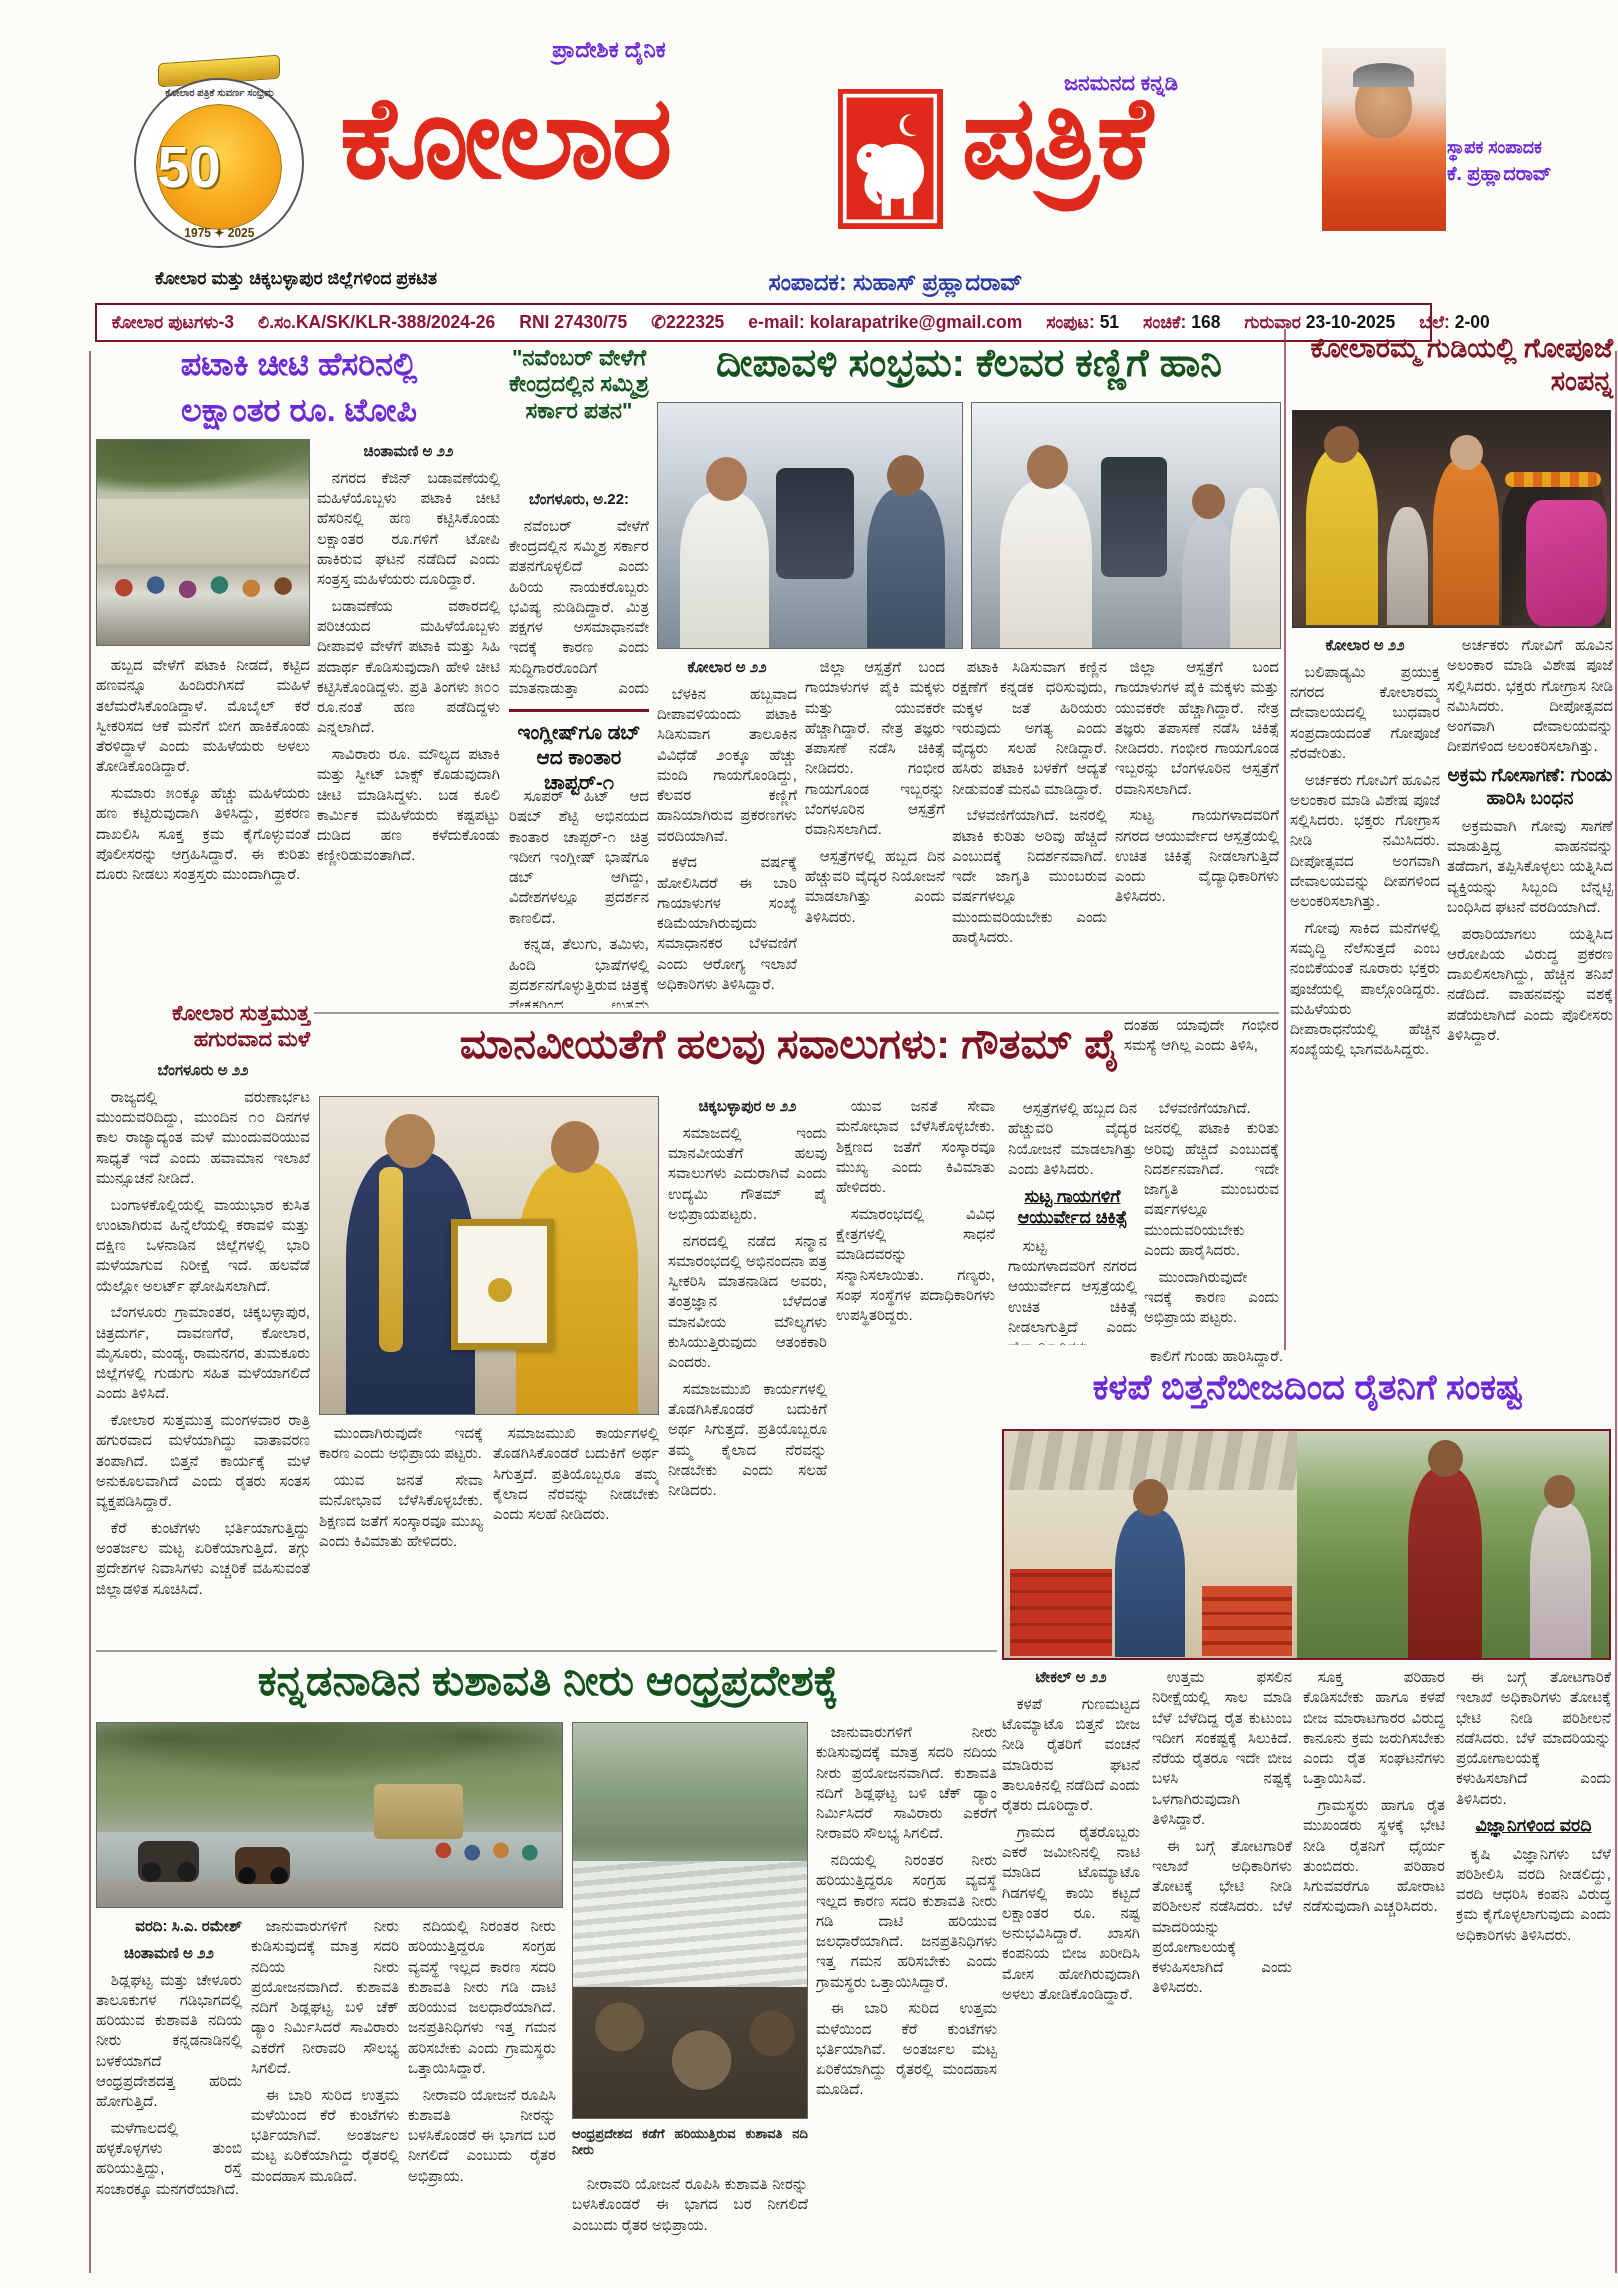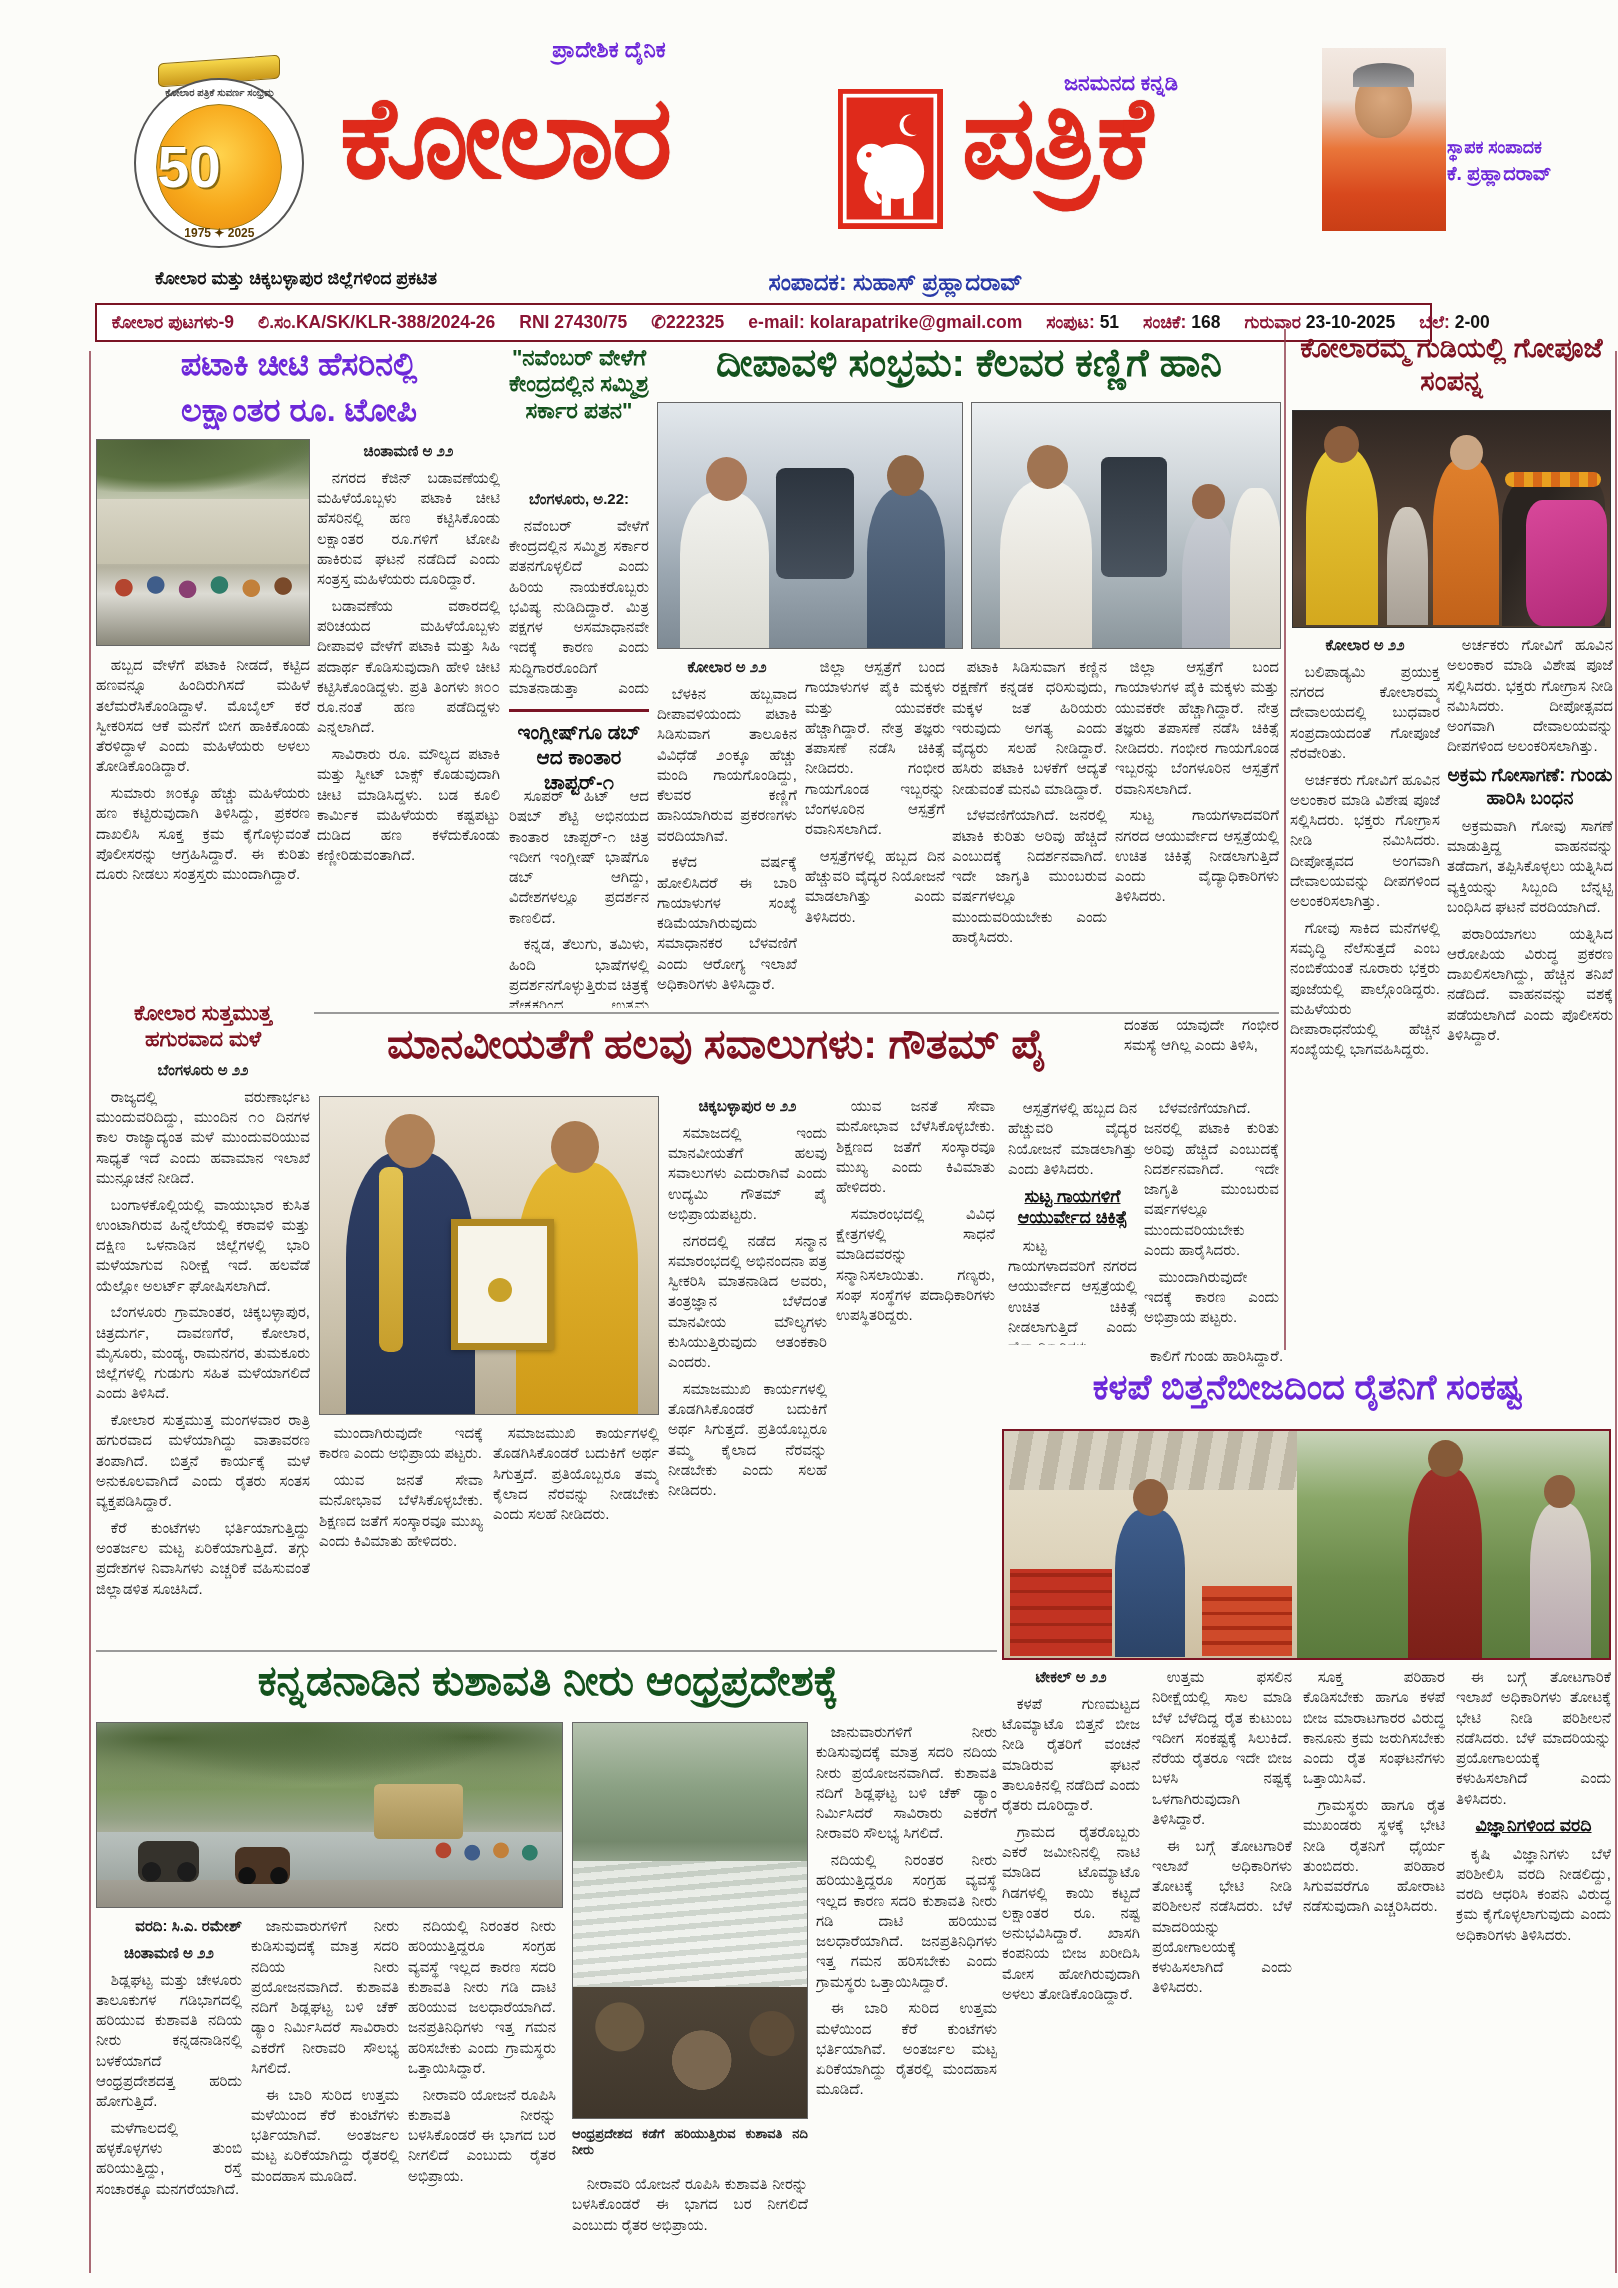--- a/index.html
+++ b/index.html
@@ -6,21 +6,21 @@
   html,body{background:#9a9a9a}
   #page{position:relative;width:1619px;height:2289px;margin:0 auto;background:#fcfcf9;
         font-family:"Liberation Sans",sans-serif;overflow:hidden}
   .abs{position:absolute}
   .bt{font-size:15px;line-height:1.35;text-align:justify;color:#1b1b1b;overflow:hidden}
   .bt p{margin-bottom:6.5px;text-indent:14.8px}
   .dateline{text-align:center;font-weight:bold;text-indent:0 !important;margin-bottom:2.8px}
   .credit{text-align:right;font-weight:bold;text-indent:0 !important;margin-bottom:0.9px}
   .h-blue{color:#6d28d9;font-weight:bold;text-align:center;line-height:1.22}
   .h-green{color:#14521d;font-weight:bold;text-align:center;line-height:1.2}
-  .h-maroon{color:#7e1220;font-weight:bold;text-align:center;line-height:1.22}
+  .h-maroon{color:#7e1220;font-weight:bold;text-align:right;line-height:1.22}
   .subhead{font-weight:bold;text-align:center;color:#111;line-height:1.25}
   .subhead.u{text-decoration:underline}
   .photo{position:absolute;overflow:hidden;border:0.9px solid #666;background:#c8c8c0}
   .photo .ly{position:absolute}
   .vrule{position:absolute;width:1.8px;background:#8e3a48;opacity:.75}
   .hrule{position:absolute;height:1.8px;background:#9a9a9a}
   .mrule{position:absolute;height:2.8px;background:#7a1424}
   .infobar{position:absolute;border:2.8px double #7a1424;background:#fff;display:flex;
            align-items:center;gap:24px;padding:0 14.8px;font-weight:bold;font-size:17.5px;white-space:nowrap}
   .ib-m{color:#8c1535}.ib-k{color:#141414}
@@ -74,21 +74,21 @@
     <div class="ly" style="left:31px;top:14.8px;width:61px;height:24px;border-radius:50% 50% 0 0;
          background:linear-gradient(180deg,#6e6e70,#9c9c9e)"></div>
   </div>
   <div class="abs h-blue" style="left:1447px;top:137px;width:172px;font-size:17.5px;text-align:left">ಸ್ಥಾಪಕ ಸಂಪಾದಕ</div>
   <div class="abs h-blue" style="left:1447px;top:162px;width:172px;font-size:19.4px;text-align:left">ಕೆ. ಪ್ರಹ್ಲಾದರಾವ್</div>
 
   <div class="abs" style="left:155px;top:268px;width:498px;font-size:17.5px;font-weight:bold;color:#111">ಕೋಲಾರ ಮತ್ತು ಚಿಕ್ಕಬಳ್ಳಾಪುರ ಜಿಲ್ಲೆಗಳಿಂದ ಪ್ರಕಟಿತ</div>
   <div class="abs" style="left:683px;top:269px;width:425px;font-size:23px;font-weight:bold;color:#2a3aa8;text-align:center">ಸಂಪಾದಕ: ಸುಹಾಸ್ ಪ್ರಹ್ಲಾದರಾವ್</div>
 
   <div class="infobar" style="left:95px;top:303px;width:1337px;height:39px">
-    <span class="ib-m">ಕೋಲಾರ ಪುಟಗಳು-9</span>
+    <span class="ib-m">ಕೋಲಾರ ಪುಟಗಳು-3</span>
     <span class="ib-m">ಲಿ.ಸಂ.KA/SK/KLR-388/2024-26</span>
     <span class="ib-m">RNI 27430/75</span>
     <span class="ib-m">✆222325</span>
     <span class="ib-m">e-mail: kolarapatrike@gmail.com</span>
     <span><span class="ib-m">ಸಂಪುಟ:</span>
           <span class="ib-k">51</span></span>
     <span><span class="ib-m">ಸಂಚಿಕೆ:</span>
           <span class="ib-k">168</span></span>
     <span><span class="ib-m">ಗುರುವಾರ</span>
           <span class="ib-k">23-10-2025</span></span>

